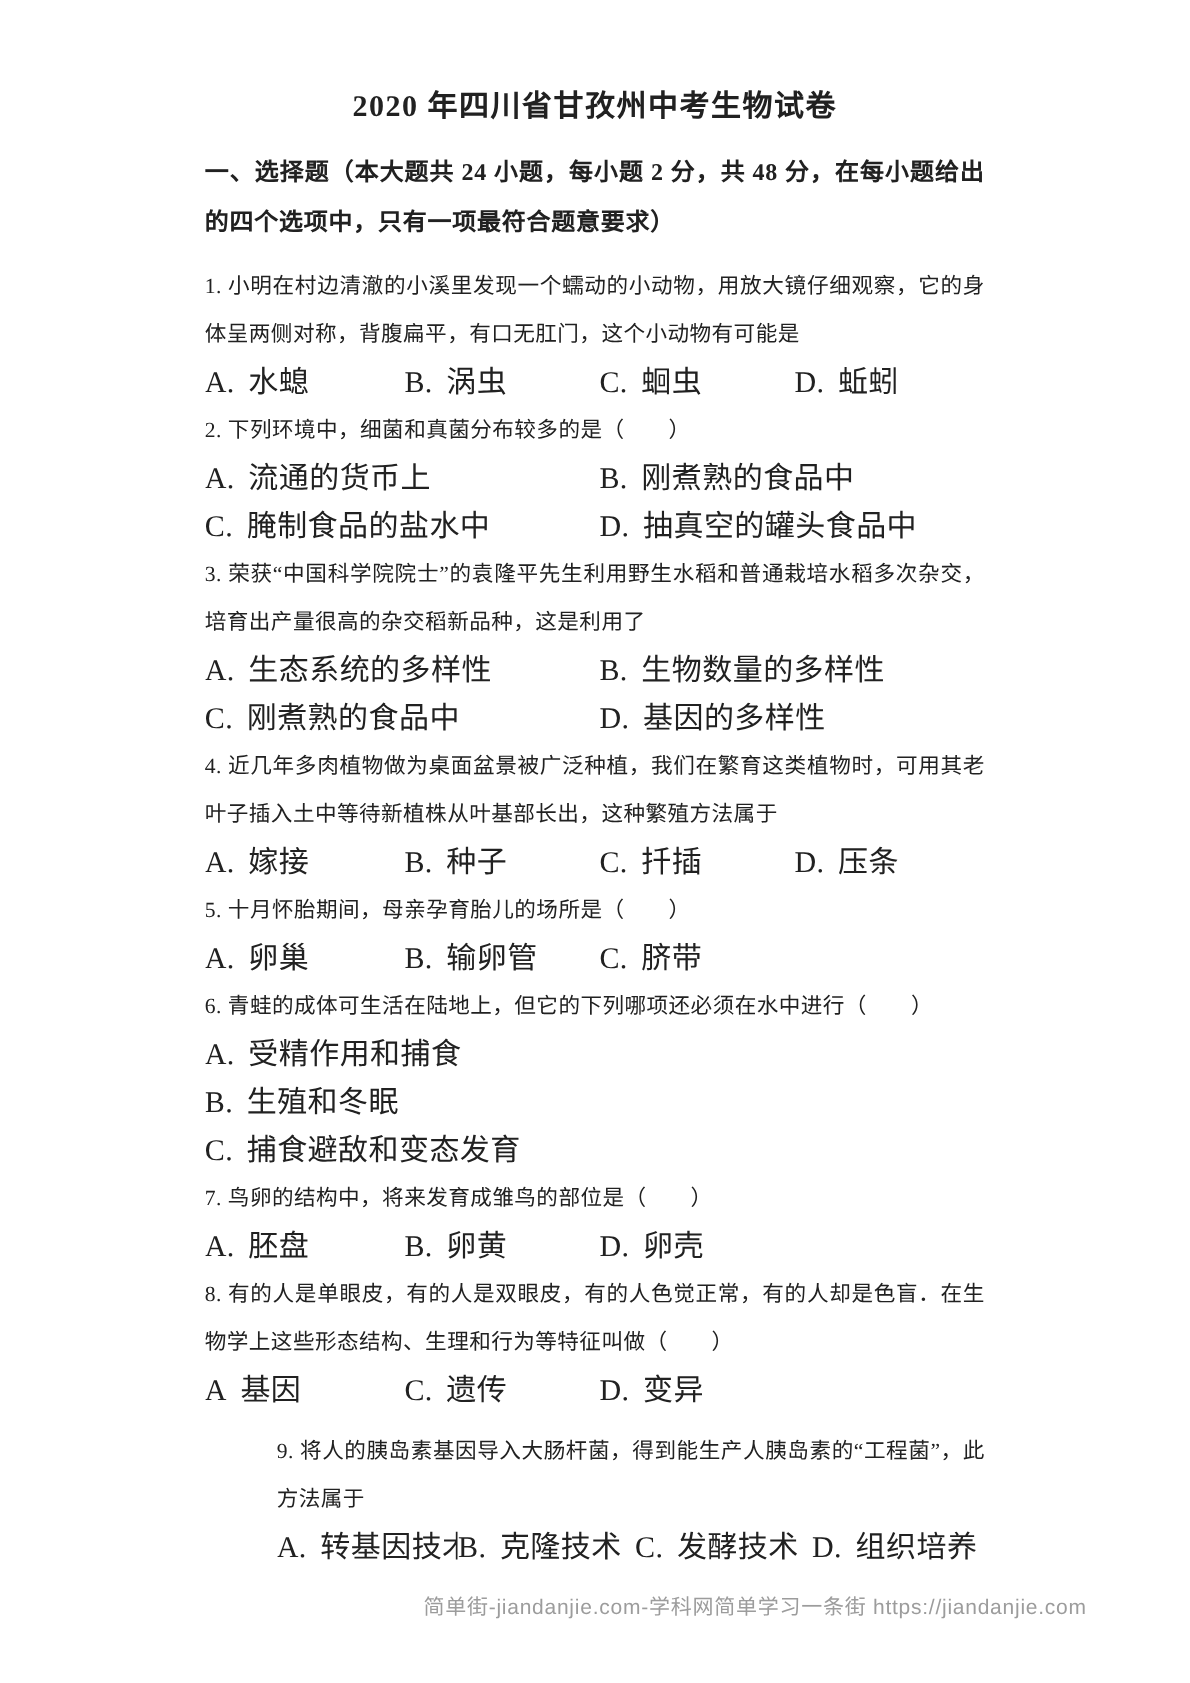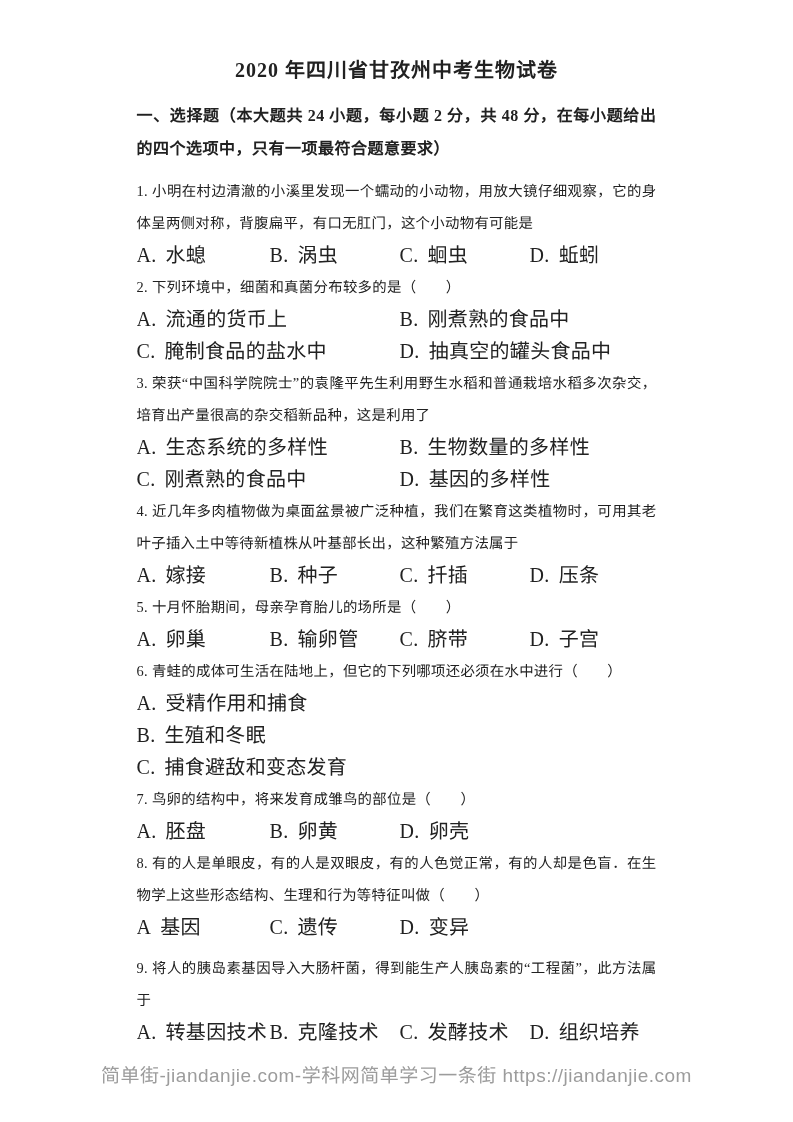--- a/index.html
+++ b/index.html
@@ -25,21 +25,21 @@
   .section-header {
     margin: 0 0 10px 0;
     font-size: 16px;
     font-weight: bold;
     line-height: 33px;
     text-align: justify;
     letter-spacing: 0.5px;
   }
 
   .question { margin: 0; }
-  .question:nth-of-type(9) { margin-top: 9px; }
+  .question:nth-of-type(9) { margin-top: 9px; margin-left: 48px; }
 
   .q-text {
     margin: 0;
     font-size: 14.4px;
     line-height: 32px;
     text-align: justify;
     letter-spacing: 0.3px;
   }
   .q-num { padding-right: 4px; }
 
@@ -47,23 +47,23 @@
   .options .option { line-height: 32px; white-space: nowrap; overflow: hidden; }
   .options.row4 { display: grid; grid-template-columns: 25.6% 25% 25% auto; }
   .options.grid2 { display: grid; grid-template-columns: 50.6% auto; }
   .options.list .option { display: block; }
   .opt-label { display: inline-block; min-width: 14px; margin-right: 9px; }
 
   .footer {
     position: absolute;
     left: 0; right: 0;
     top: 1060px;
-    text-align: center;
+    text-align: right;
     font-family: "Liberation Sans", "DejaVu Sans", sans-serif;
-    font-size: 19px;
+    font-size: 14px;
     color: #9c9c9c;
     letter-spacing: 0.5px;
   }
 </style>
 </head>
 <body>
 
 <div class="page">
   <div class="content">
     <h1 class="title">2020 年四川省甘孜州中考生物试卷</h1>
@@ -104,21 +104,20 @@
             <div class="option"><span class="opt-label">C.</span><span class="opt-text">扦插</span></div>
             <div class="option"><span class="opt-label">D.</span><span class="opt-text">压条</span></div>
           </div>
         </div>
         <div class="question">
           <p class="q-text"><span class="q-num">5.</span><span>十月怀胎期间，母亲孕育胎儿的场所是（　　）</span></p>
           <div class="options row4">
             <div class="option"><span class="opt-label">A.</span><span class="opt-text">卵巢</span></div>
             <div class="option"><span class="opt-label">B.</span><span class="opt-text">输卵管</span></div>
             <div class="option"><span class="opt-label">C.</span><span class="opt-text">脐带</span></div>
-            <div class="option"><span class="opt-label">D.</span><span class="opt-text">子宫</span></div>
           </div>
         </div>
         <div class="question">
           <p class="q-text"><span class="q-num">6.</span><span>青蛙的成体可生活在陆地上，但它的下列哪项还必须在水中进行（　　）</span></p>
           <div class="options list">
             <div class="option"><span class="opt-label">A.</span><span class="opt-text">受精作用和捕食</span></div>
             <div class="option"><span class="opt-label">B.</span><span class="opt-text">生殖和冬眠</span></div>
             <div class="option"><span class="opt-label">C.</span><span class="opt-text">捕食避敌和变态发育</span></div>
           </div>
         </div>

